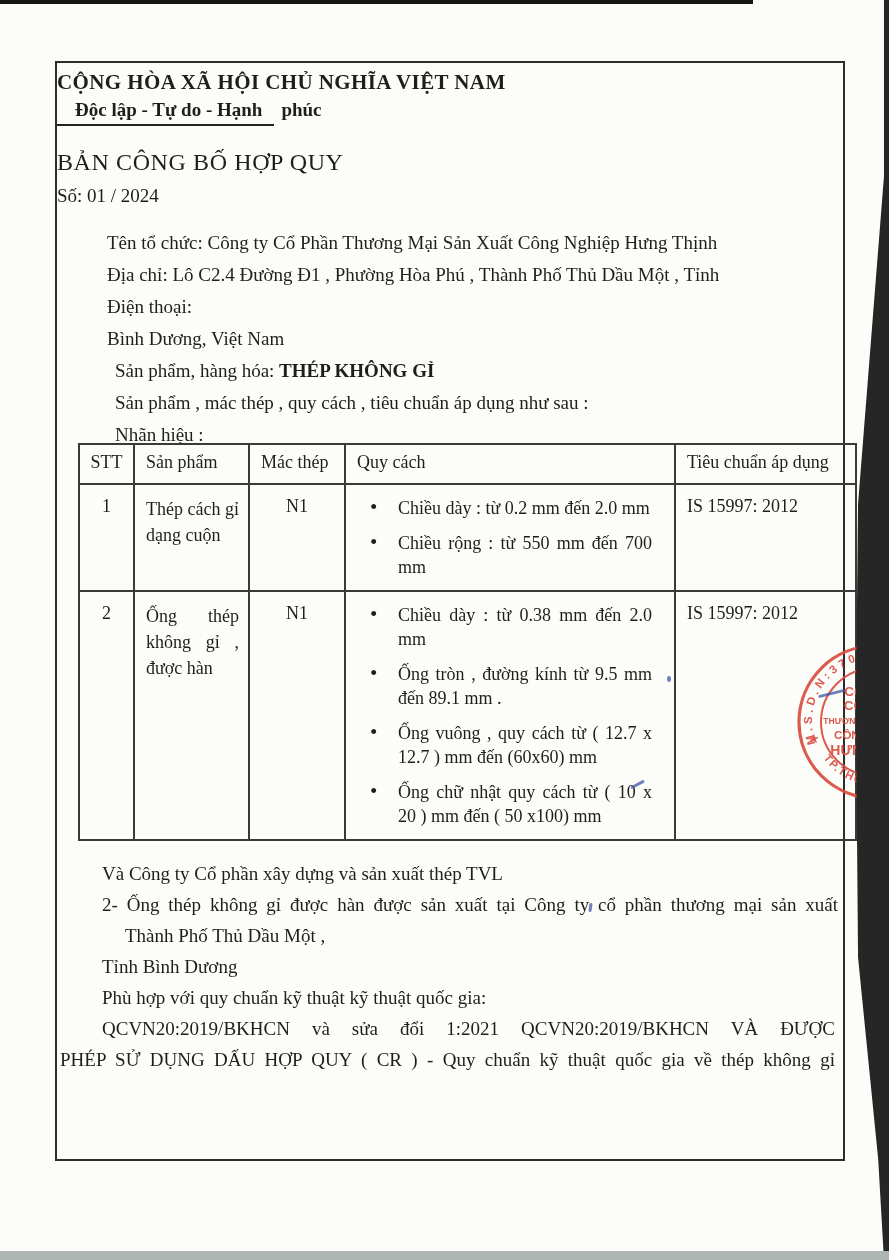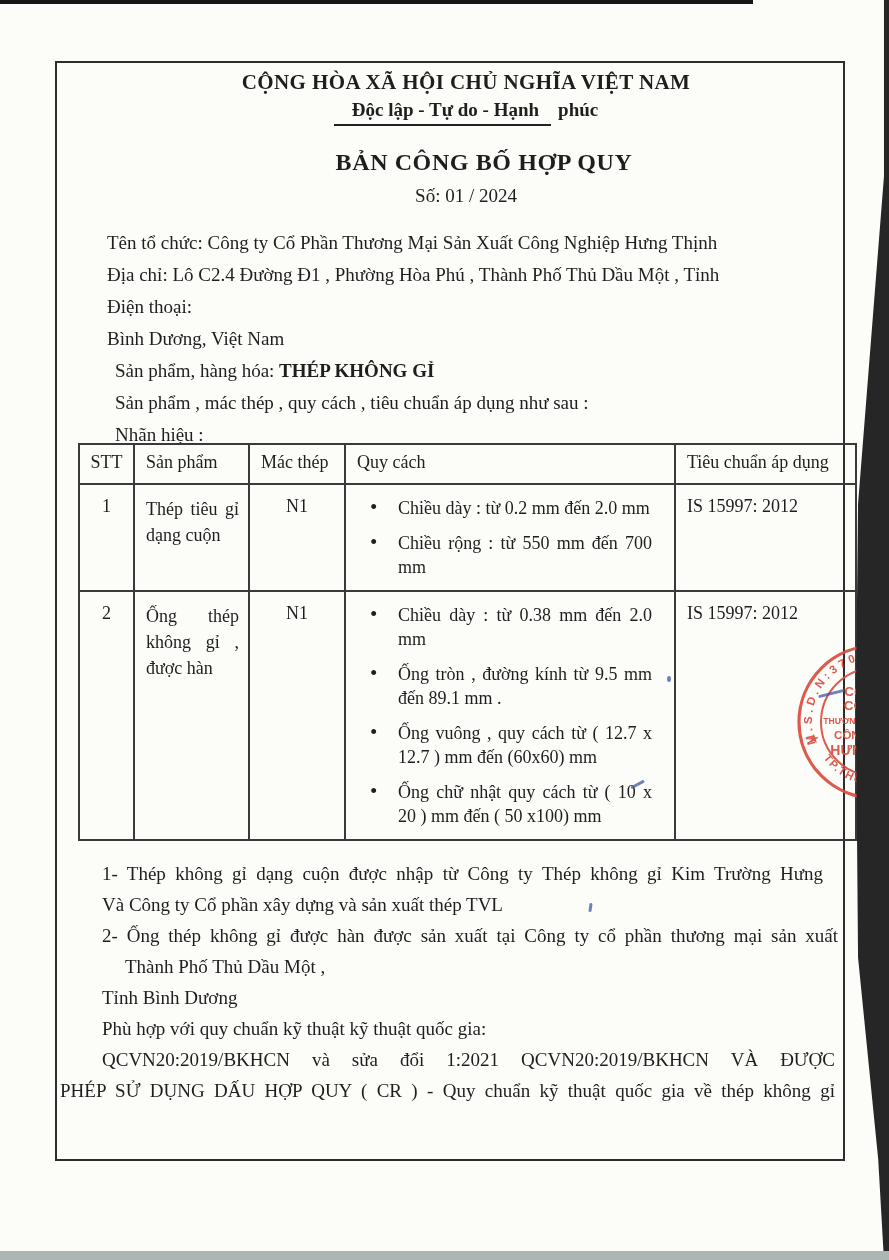--- a/index.html
+++ b/index.html
@@ -20,26 +20,26 @@
   .pen-dash  { left:818px; top:692px; width:27px; height:3px; transform:rotate(-14deg); }
   .pen-tick  { left:630px; top:783px; width:15px; height:2.5px; transform:rotate(-28deg); }
   .pen-dot   { left:667px; top:676px; width:4px; height:6px; border-radius:50%; }
   .pen-dot2  { left:589px; top:903px; width:3px; height:9px; transform:rotate(8deg); }
   
   .frame {
     position:absolute; left:55px; top:61px; width:790px; height:1100px;
     border:2px solid #2d2d2d; z-index:2;
   }
   
-  .sec-header { position:absolute; top:7px; left:16px; width:100%; text-align:center; }
+  .sec-header { position:absolute; top:7px; left:0; width:100%; }
   .nat-title  { font-size:21px; font-weight:bold; letter-spacing:.4px; }
   .motto      { font-size:19px; font-weight:bold; margin-top:4px; }
   .motto-underline { display:inline-block; border-bottom:2.5px solid #222; padding:0 12px 3px 18px; }
   .motto-tail { display:inline-block; margin-left:7px; }
-  .doc-title  { font-size:24px; font-weight:bold; letter-spacing:.6px; margin-top:23px;padding-left:36px; }
+  .doc-title  { font-size:24px; font-weight:normal; letter-spacing:.6px; margin-top:23px; }
   .doc-number { font-size:19px; margin-top:9px; }
   
   .sec-info { position:absolute; top:164px; left:50px; width:698px; font-size:19px; line-height:32px; }
   .indent   { margin-left:8px; }
   .bold     { font-weight:bold; }
   
   .sec-table { position:absolute; top:380px; left:21px; }
   table { border-collapse:collapse; table-layout:fixed; width:777px; font-size:18px; }
   th,td { border:2px solid #3a3a3a; vertical-align:top; font-weight:normal; text-align:left; }
   th { height:40px; padding:7px 8px 0 11px; }
@@ -112,21 +112,21 @@
         <tbody>
             <tr>
           <th class="c">STT</th>
           <th>Sản phẩm</th>
           <th>Mác thép</th>
           <th>Quy cách</th>
           <th>Tiêu chuẩn áp dụng</th>
         </tr>
         <tr class="r1">
           <td class="c">1</td>
-          <td class="product">Thép tiêu gỉ dạng cuộn</td>
+          <td class="product">Thép cách gỉ dạng cuộn</td>
           <td class="c">N1</td>
           <td class="specs-cell">
             <ul class="specs">
               <li>Chiều dày : từ 0.2 mm đến 2.0 mm</li>
               <li>Chiều rộng : từ 550 mm đến 700 mm</li>
             </ul>
           </td>
           <td class="standard">IS 15997: 2012</td>
         </tr>
         <tr class="r2">
@@ -141,21 +141,20 @@
               <li>Ống chữ nhật quy cách từ ( 10 x 20 ) mm đến ( 50 x100) mm</li>
             </ul>
           </td>
           <td class="standard">IS 15997: 2012</td>
         </tr>
       </tbody>
         </table>
     </div>
 
     <div class="sec-notes">
-      <div class="n1 jl">1-  Thép không gỉ dạng cuộn được nhập từ Công ty Thép không gỉ Kim Trường Hưng</div>
       <div class="n2">Và Công ty Cổ phần xây dựng và sản xuất thép TVL</div>
       <div class="n3 jl">2-  Ống thép không gỉ được hàn được sản xuất tại Công ty cổ phần thương mại sản xuất</div>
       <div class="n5">Thành Phố Thủ Dầu Một ,</div>
       <div class="n6">Tỉnh Bình Dương</div>
       <div class="n7">Phù hợp với quy chuẩn kỹ thuật kỹ thuật quốc gia:</div>
       <div class="n8 jl">QCVN20:2019/BKHCN và sửa đổi 1:2021 QCVN20:2019/BKHCN VÀ ĐƯỢC</div>
       <div class="n9 jl">PHÉP SỬ DỤNG DẤU HỢP QUY ( CR ) -  Quy chuẩn kỹ thuật quốc gia về thép không gỉ</div>
     </div>
   </div>
 

